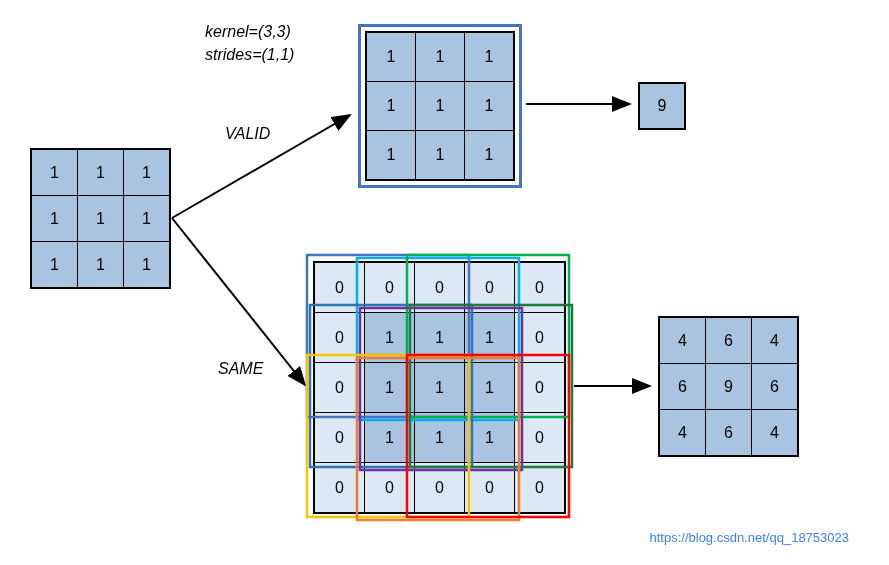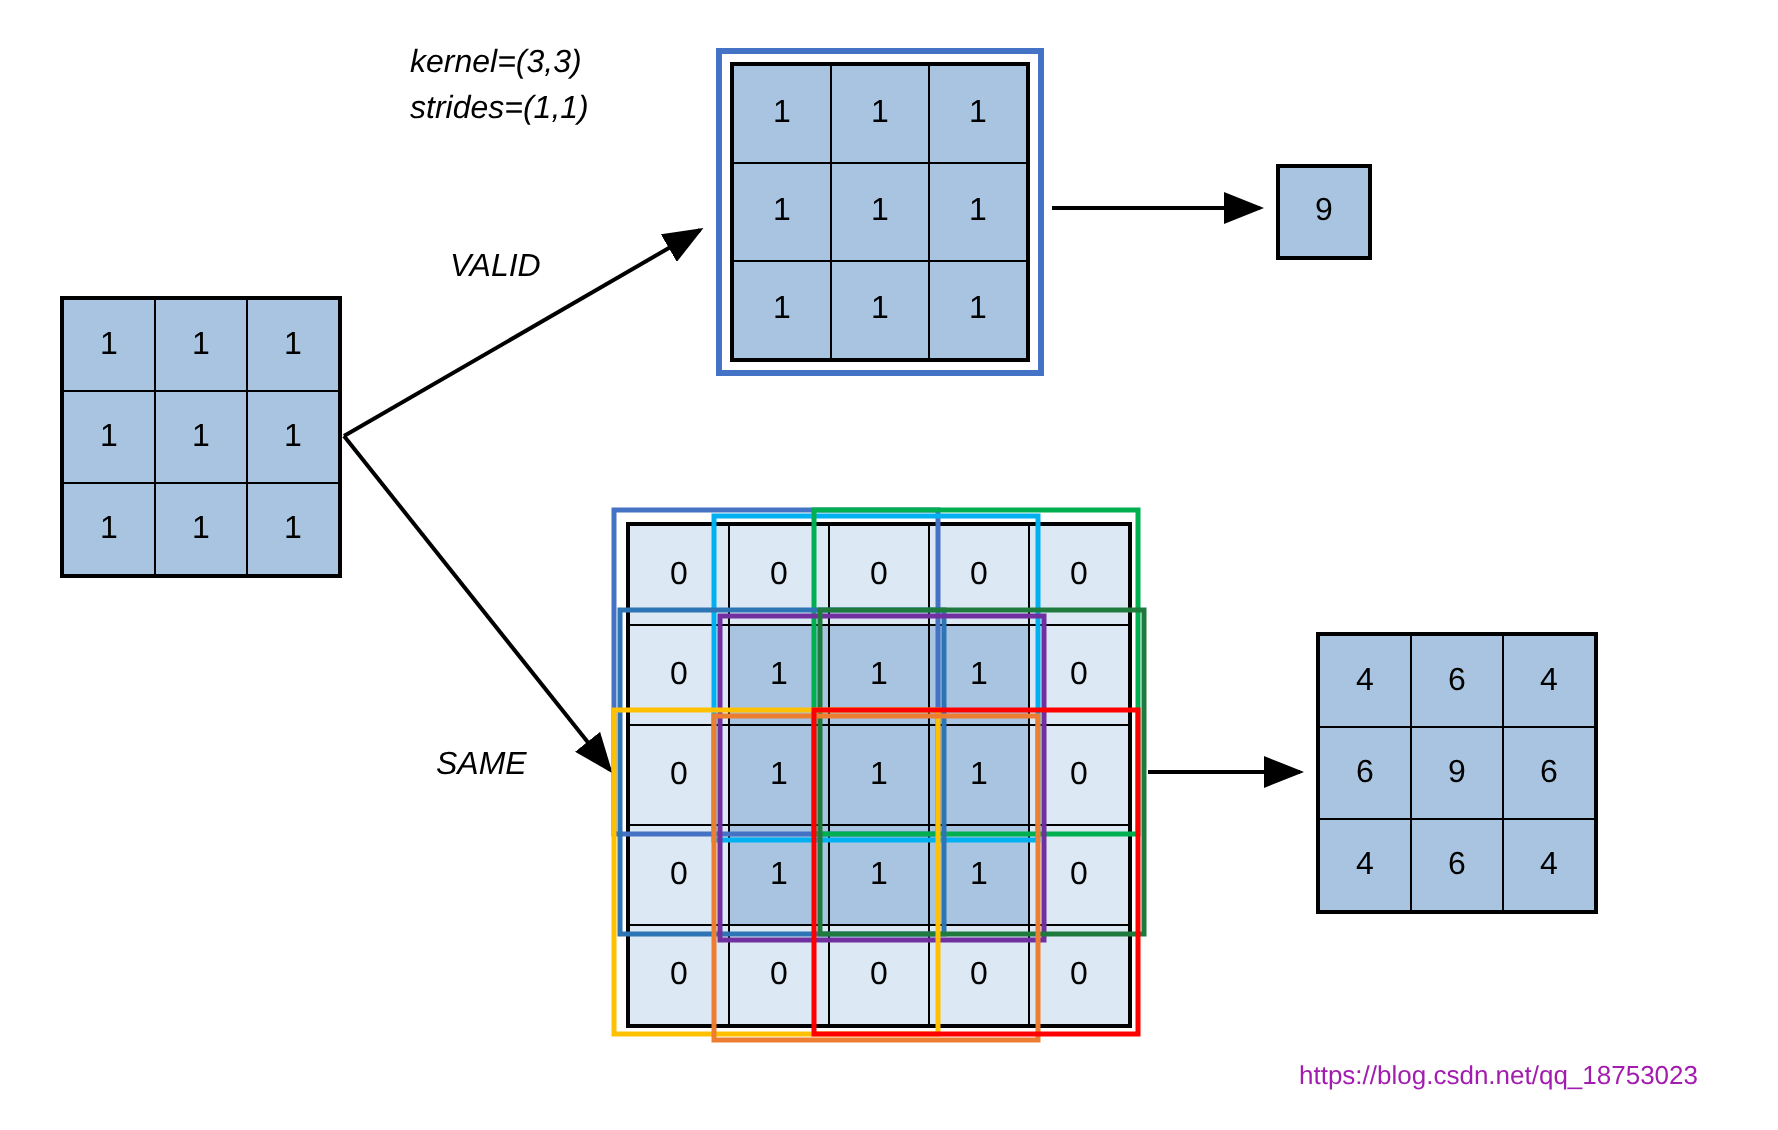--- a/index.html
+++ b/index.html
@@ -29,37 +29,37 @@
 .cell-light {
   background: #dce8f4;
 }
 .label {
   position: absolute;
   font-size: 16px;
   font-style: italic;
 }
 .watermark {
   position: absolute;
-  color: #a21caf;
+  color: #3b82f6;
   font-size: 13px;
 }
 svg.overlay {
   position: absolute;
   top: 0;
   left: 0;
   pointer-events: none;
 }
 </style>
 </head>
 <body>
 
 <div class="label" style="left:205px; top:23px;">kernel=(3,3)</div>
 <div class="label" style="left:205px; top:46px;text-align:center;">strides=(1,1)</div>
 <div class="label" style="left:225px; top:125px;">VALID</div>
-<div class="label" style="left:218px; top:360px;margin-top:14px;">SAME</div>
+<div class="label" style="left:218px; top:360px;">SAME</div>
 
 <div class="grid" style="left:30px; top:148px; grid-template-columns: repeat(3, 45px); grid-template-rows: repeat(3, 45px);">
   <div class="cell">1</div>
   <div class="cell">1</div>
   <div class="cell">1</div>
   <div class="cell">1</div>
   <div class="cell">1</div>
   <div class="cell">1</div>
   <div class="cell">1</div>
   <div class="cell">1</div>

